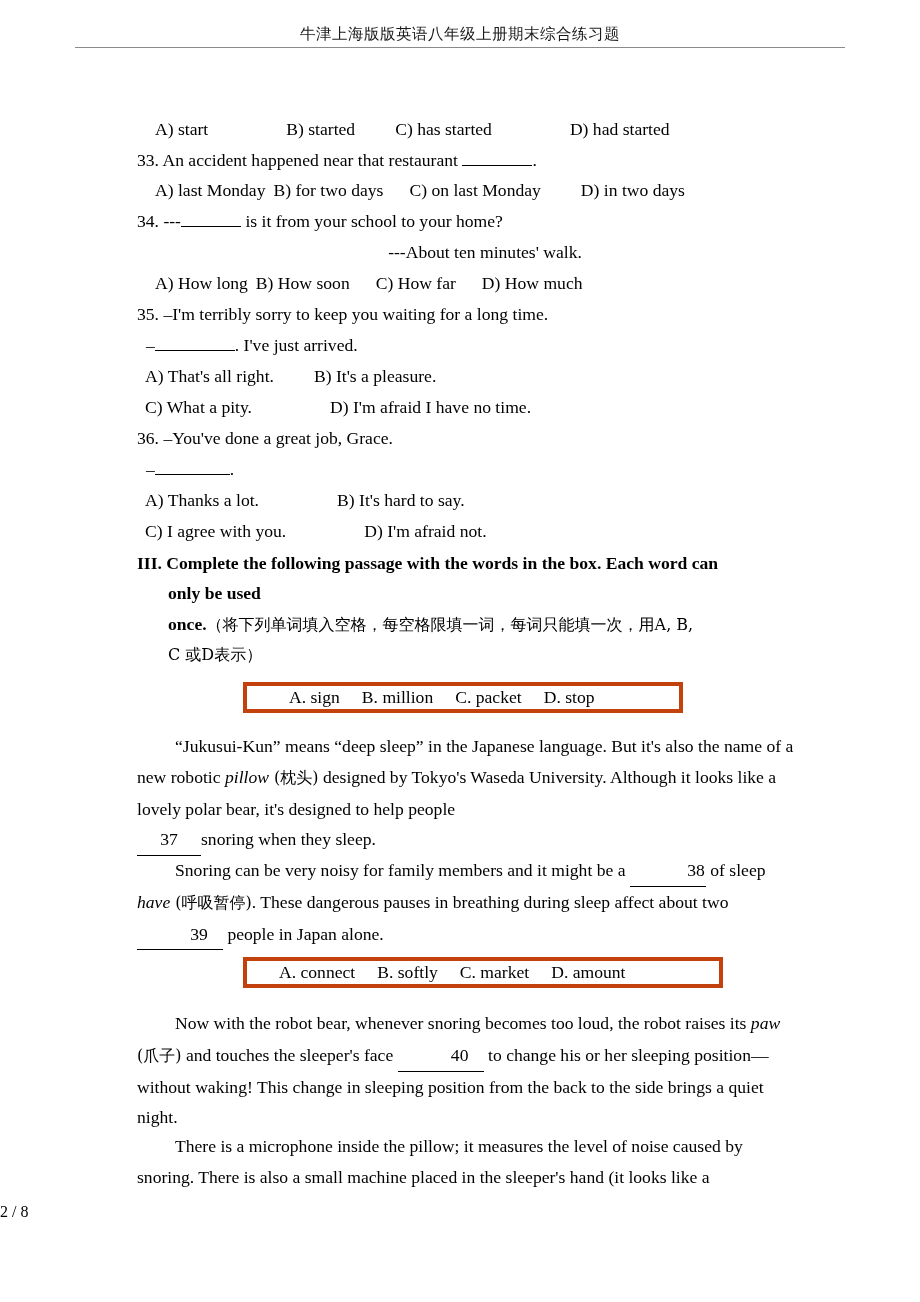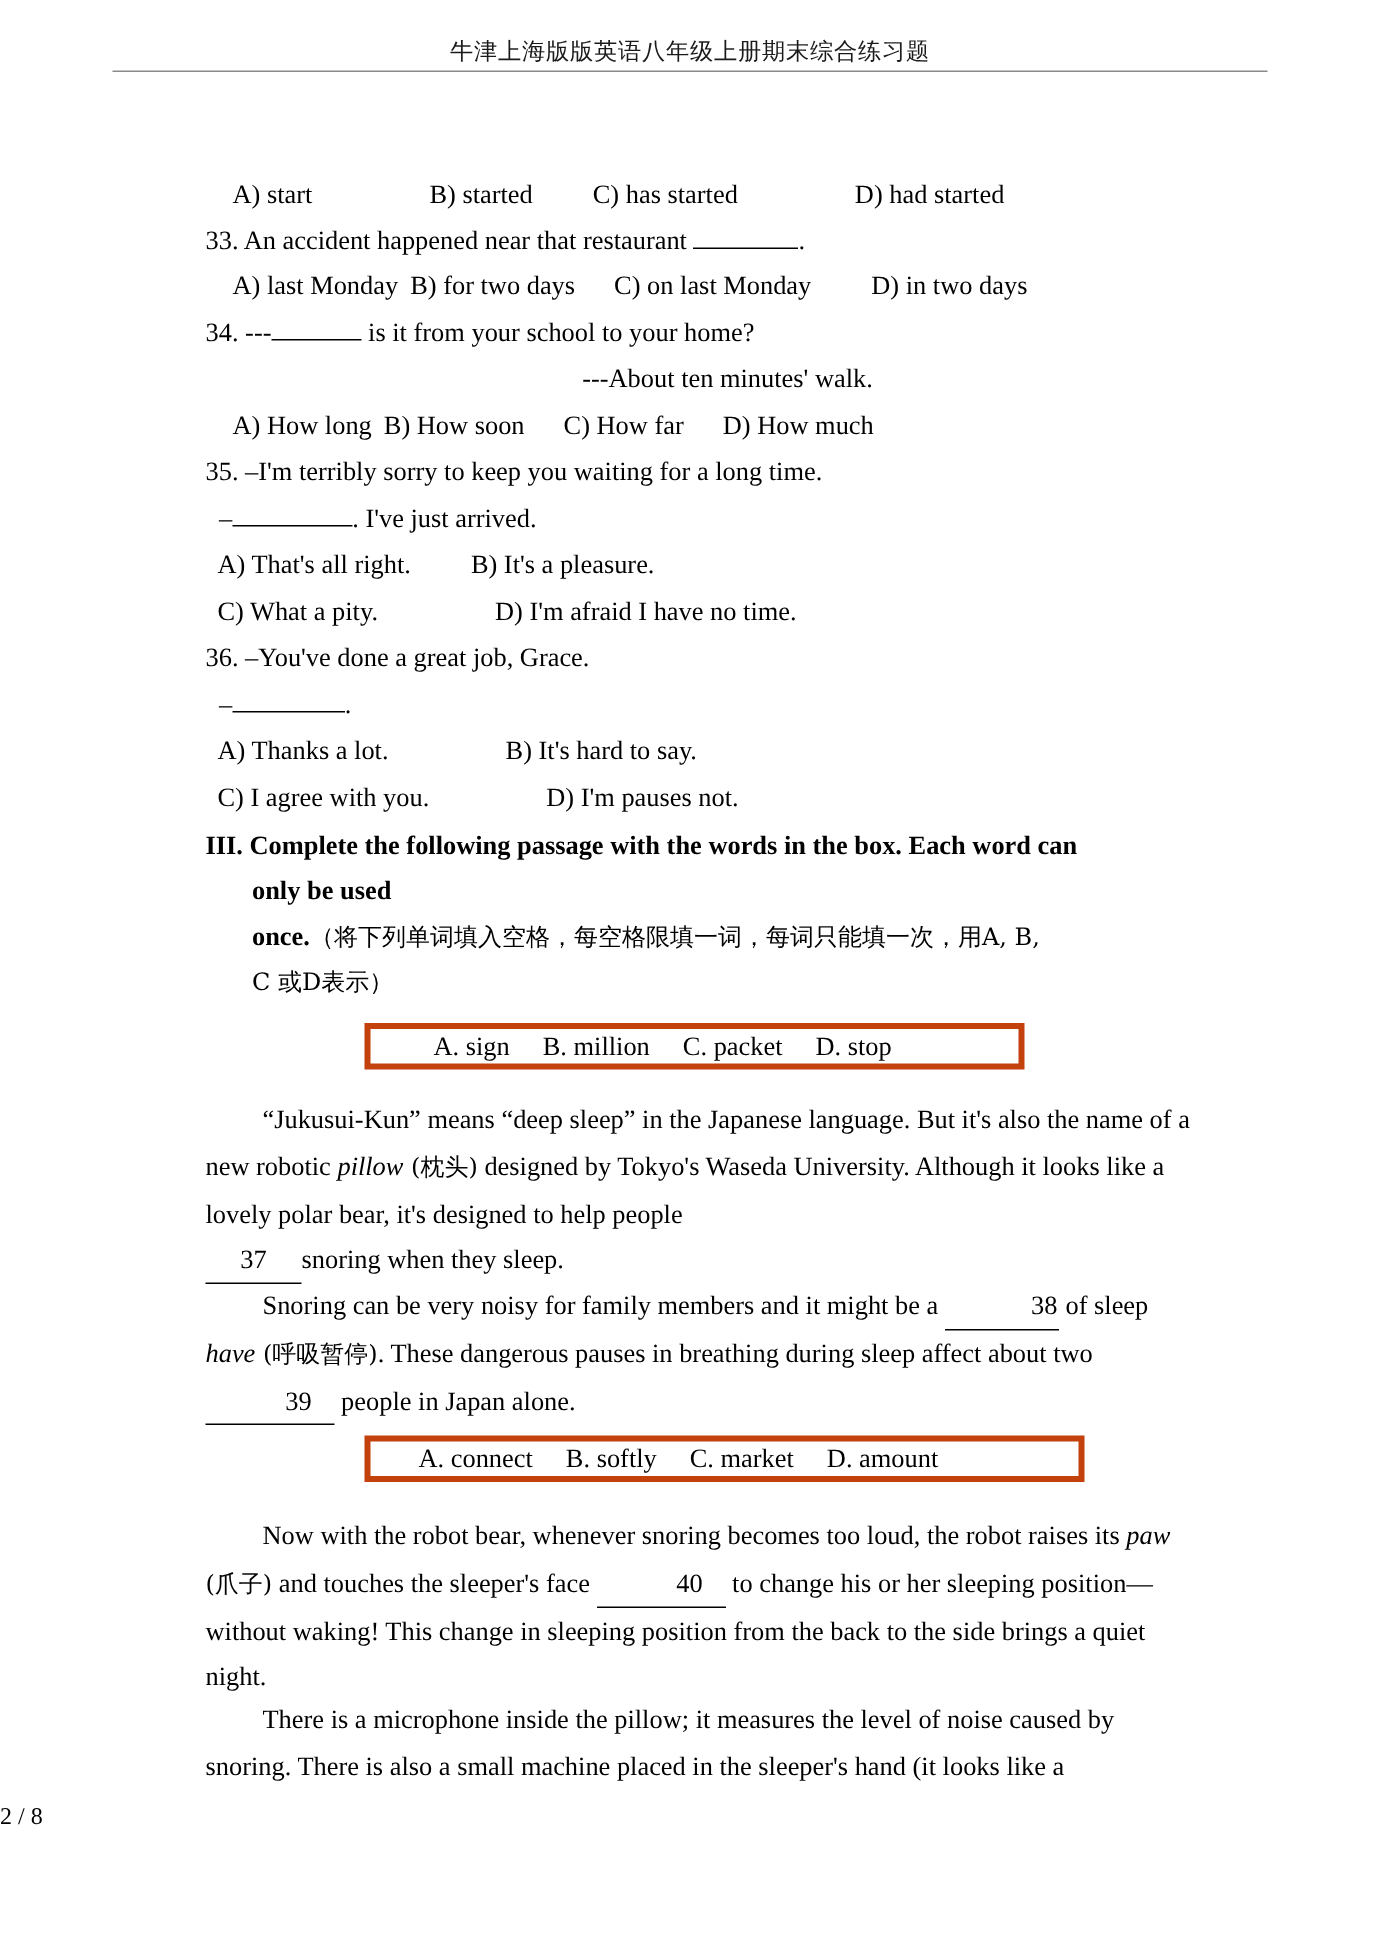--- a/index.html
+++ b/index.html
@@ -206,21 +206,21 @@
     <span>36.</span>
     <span>–You've done a great job, Grace.</span>
   </div>
   <div class="abs line" style="top:454px; left:146px;">
     <span>–</span><span class="blank blank-75"></span><span>.</span>
   </div>
   <div class="abs line" style="top:485px; left:145px;">
     <span>A) Thanks a lot.</span><span class="sp-lg"></span><span>B) It's hard to say.</span>
   </div>
   <div class="abs line" style="top:516px; left:145px;">
-    <span>C) I agree with you.</span><span class="sp-lg"></span><span>D) I'm pauses not.</span>
+    <span>C) I agree with you.</span><span class="sp-lg"></span><span>D) I'm afraid not.</span>
   </div>
 
   <div class="abs section-head" style="top:548px;">
     <span>III. Complete the following passage with the words in the box. Each word can</span>
     <span class="cont">only be used</span>
     <span class="cn-line"><b>once.</b><span class="cjk">（将下列单词填入空格，每空格限填一词，每词只能填一次，用A, B,</span></span>
     <span class="cn-line cjk">C 或D表示）</span>
   </div>
 
   <div class="wordbox wordbox-1">

